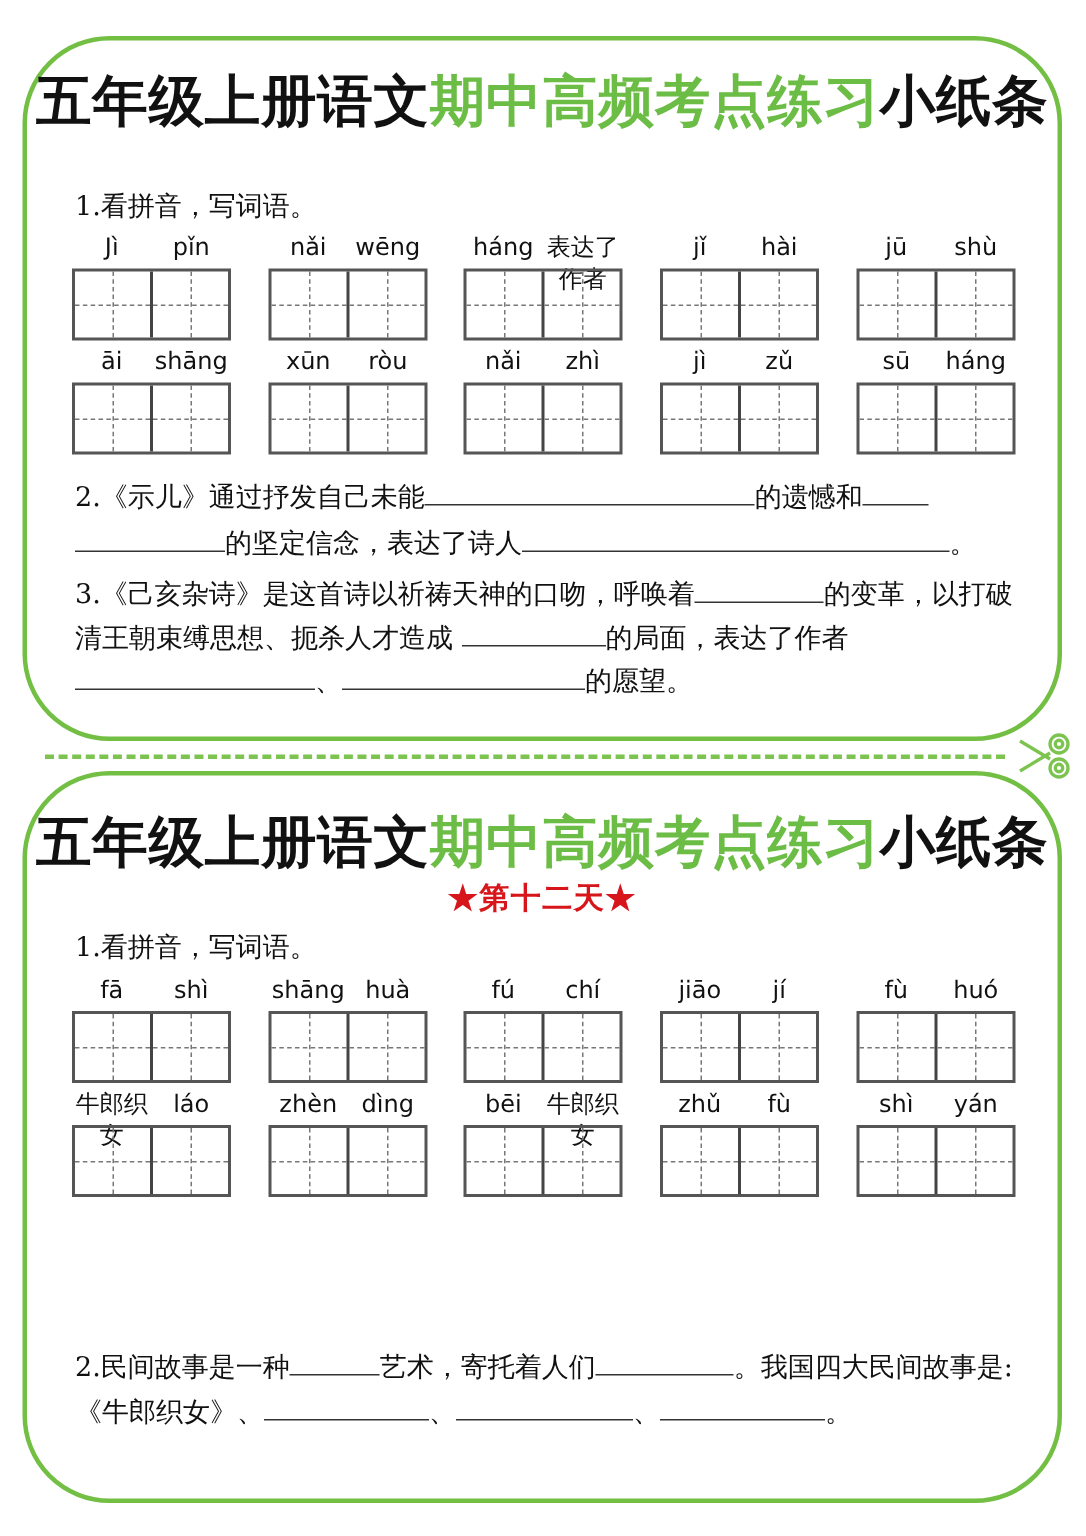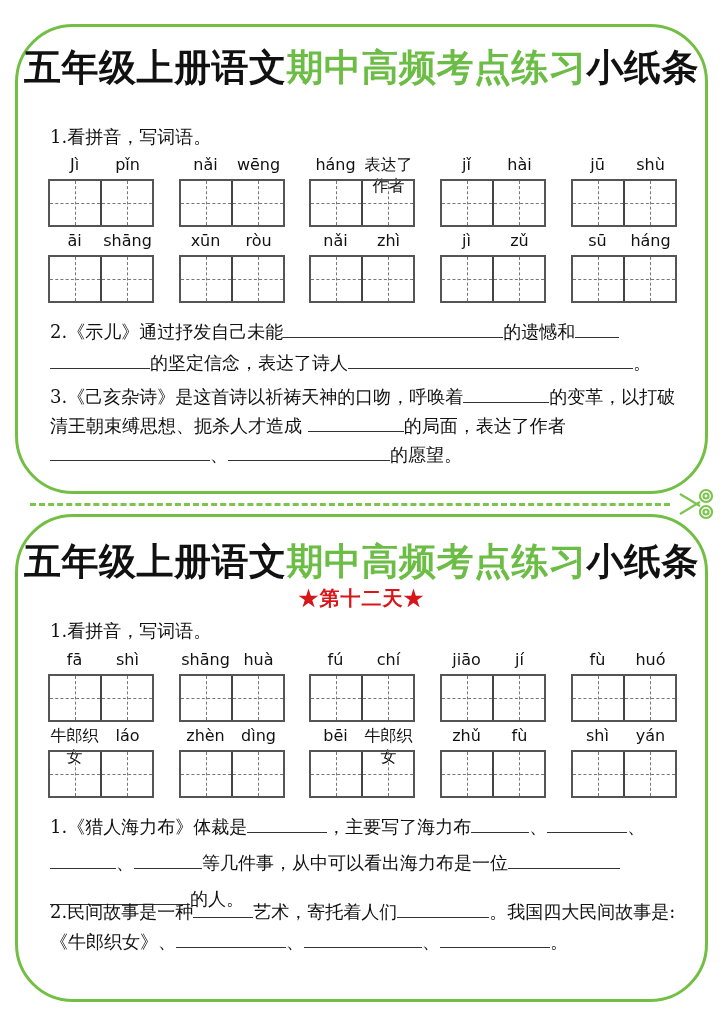--- a/index.html
+++ b/index.html
@@ -277,22 +277,17 @@
           <span class="a">shì</span>
           <span class="b">yán</span>
         </div>
       <div class="boxes">
           <div class="cell"></div>
           <div class="cell"></div>
         </div>
     </div>
   </div>
 
-  <div class="para" style="top:292px; line-height:36px;">
-    <span>1.《猎人海力布》体裁是</span><span class="blank" style="width:80px"></span><span>，主要写了海力布</span><span class="blank" style="width:58px"></span><span>、</span><span class="blank" style="width:80px"></span><span>、</span><br>
-    <span class="blank" style="width:66px"></span><span>、</span><span class="blank" style="width:68px"></span><span>等几件事，从中可以看出海力布是一位</span><span class="blank" style="width:112px"></span><br>
-    <span class="blank" style="width:140px"></span><span>的人。</span>
-  </div>
 
   <div class="para" style="top:380px; line-height:30px;">
     <span>2.民间故事是一种</span><span class="blank" style="width:60px"></span><span>艺术，寄托着人们</span><span class="blank" style="width:92px"></span><span>。我国四大民间故事是:《牛郎织女》、</span><span class="blank" style="width:110px"></span><span>、</span><span class="blank" style="width:118px"></span><span>、</span><span class="blank" style="width:110px"></span><span>。</span>
   </div>
 </div>
 
 </body></html>

